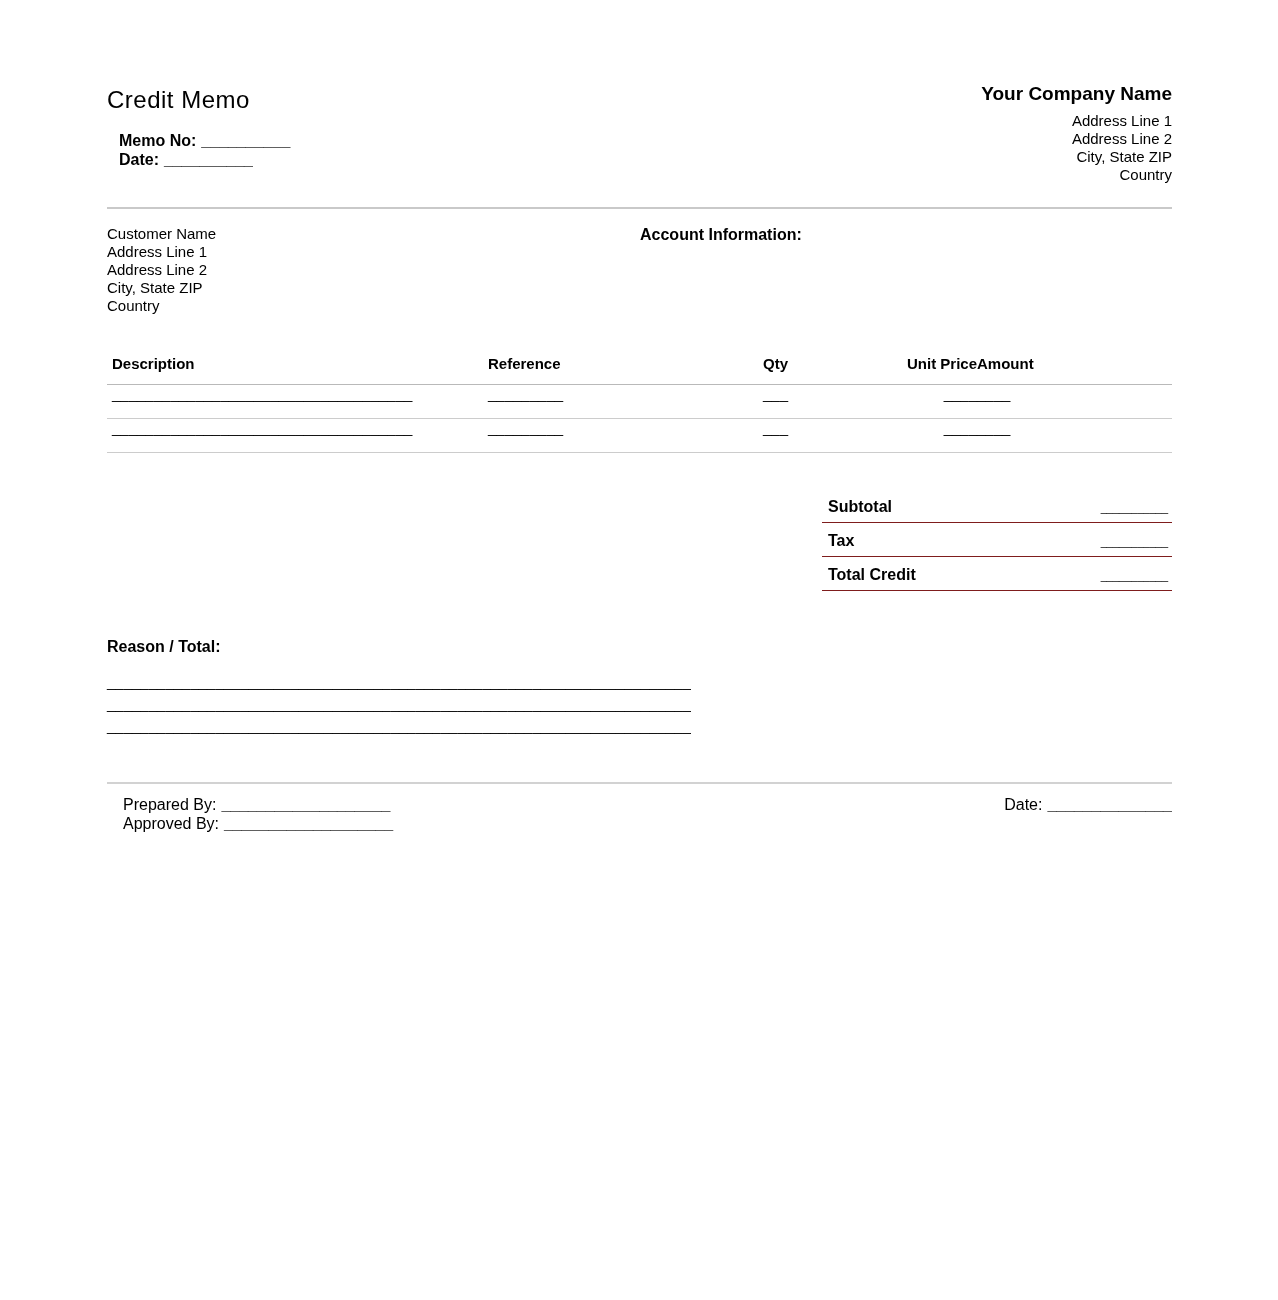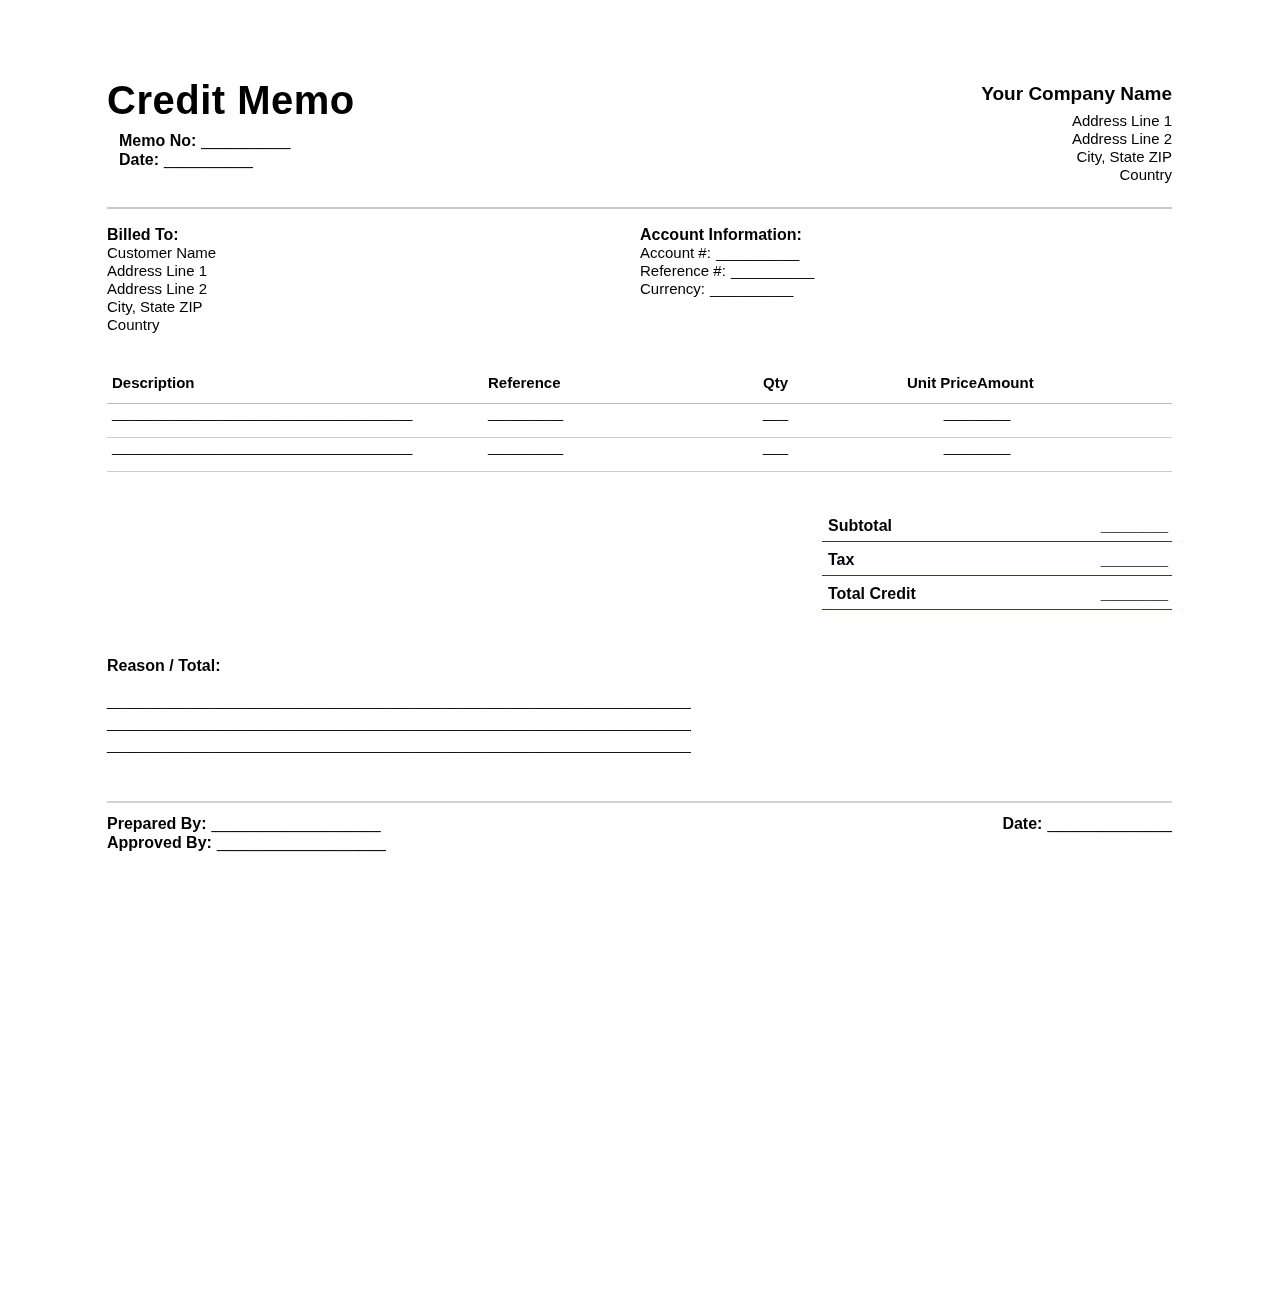--- a/index.html
+++ b/index.html
@@ -13,28 +13,28 @@
   }
   .content {
     width: 1065px;
     margin-left: 107px;
     padding-top: 83px;
   }
 
   
   .header-row { display: flex; justify-content: space-between; }
   .doc-title {
-    font-size: 40px;
-    font-weight: bold;
+    font-size: 24px;
+    font-weight: normal;
     line-height: 34px;
     letter-spacing: 0.5px;
   }
   .memo-meta { margin-top: 14px; font-size: 16px; line-height: 19px; }
   .memo-meta .label { font-weight: bold; margin-left: 12px; }
-  .blank { font-weight: normal; margin-left: 5px; white-space: nowrap; }
+  .blank { font-weight: bold; margin-left: 5px; white-space: nowrap; }
   .header-right { text-align: right; }
   .company-name { font-size: 19px; font-weight: bold; line-height: 22px; }
   .company-address { margin-top: 7px; font-size: 15px; line-height: 18px; }
 
   .section-divider {
     border: none;
     border-top: 2px solid #c9c9c9;
     margin-top: 23px;
   }
 
@@ -94,21 +94,21 @@
   }
 
   
   .footer-row {
     display: flex;
     justify-content: space-between;
     margin-top: 11px;
     font-size: 16px;
     line-height: 19px;
   }
-  .footer-row .label { font-weight: bold; }
+  .footer-row .label { font-weight: normal; margin-left: 16px; }
 </style>
 </head>
 <body>
 
 <div class="content">
 
   <div class="header-row">
     <div>
       <div class="doc-title">Credit Memo</div>
       <div class="memo-meta">
@@ -128,42 +128,30 @@
         <div>City, State ZIP</div>
         <div>Country</div>
       </div>
     </div>
   </div>
 
   <hr class="section-divider">
 
   <div class="parties-row">
     <div class="billed-to">
-      <div class="party-label">Billed To:</div>
       <div class="party-lines">
         <div>Customer Name</div>
         <div>Address Line 1</div>
         <div>Address Line 2</div>
         <div>City, State ZIP</div>
         <div>Country</div>
       </div>
     </div>
     <div class="account-info">
       <div class="party-label">Account Information:</div>
-      <div class="account-fields">
-        <div>
-          <span>Account #:</span><span class="blank">__________</span>
-        </div>
-        <div>
-          <span>Reference #:</span><span class="blank">__________</span>
-        </div>
-        <div>
-          <span>Currency:</span><span class="blank">__________</span>
-        </div>
-      </div>
     </div>
   </div>
 
   <div class="items-table">
     <div class="items-header">
       <div class="col-desc">Description</div>
       <div>Reference</div>
       <div class="col-right">Qty</div>
       <div class="col-right">Unit Price</div>
       <div class="col-amount">Amount</div>

